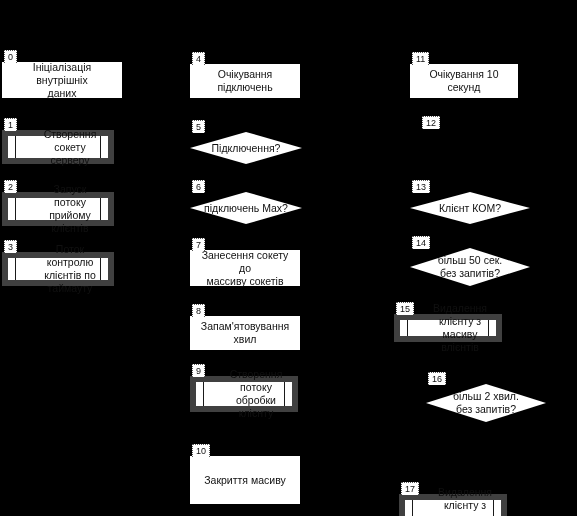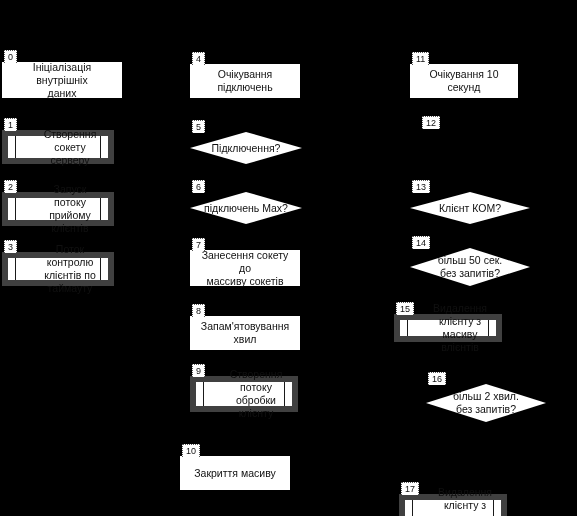--- a/index.html
+++ b/index.html
@@ -174,21 +174,21 @@
         <div class="label">Запам'ятовування хвил</div>
       </div>
     </div>
     <div class="node" style="left: 190px; top: 376px; width: 108px; height: 36px;">
       <div class="idx">9</div>
       <div class="shape-predefined">
         <div class="label">Створення потоку
 обробки клієнту</div>
       </div>
     </div>
-    <div class="node" style="left: 180px; top: 456px; width: 110px; height: 34px;">
+    <div class="node" style="left: 190px; top: 456px; width: 110px; height: 48px;">
       <div class="idx">10</div>
       <div class="shape-process">
         <div class="label">Закриття масиву</div>
       </div>
     </div>
     <div class="node" style="left: 410px; top: 64px; width: 108px; height: 34px;">
       <div class="idx">11</div>
       <div class="shape-process">
         <div class="label">Очікування 10 секунд</div>
       </div>

